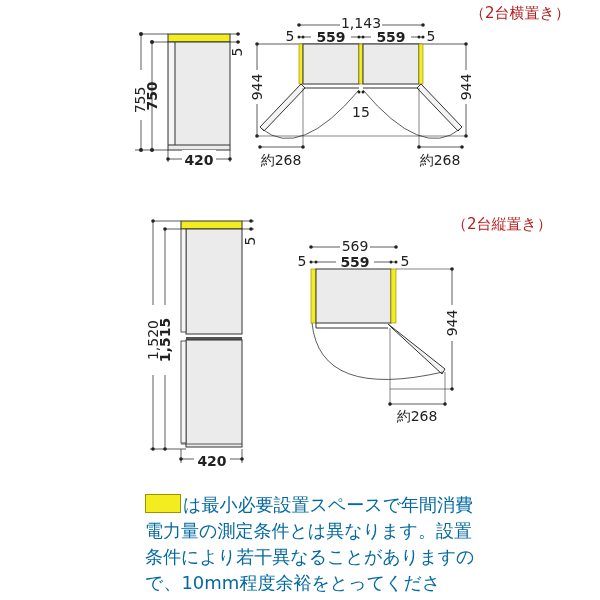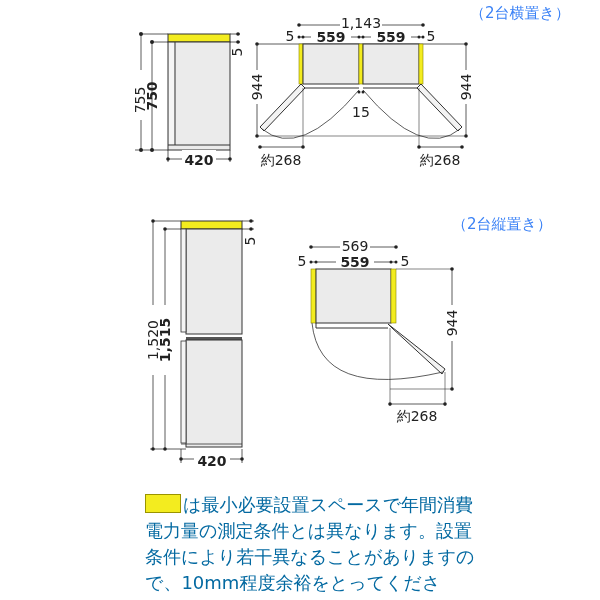--- a/index.html
+++ b/index.html
@@ -1,20 +1,20 @@
 <!DOCTYPE html>
 <html><head>
 <meta charset="utf-8">
 <style>
   html, body { margin:0; padding:0; background:#ffffff; }
   body { width:600px; height:600px; position:relative; overflow:hidden; font-family:"DejaVu Sans", sans-serif; }
   svg { position:absolute; left:0; top:0; }
   .lbl { font-family:"DejaVu Sans", sans-serif; font-size:14px; fill:#222; }
   .lblb { font-family:"DejaVu Sans", sans-serif; font-size:14px; font-weight:bold; fill:#222; }
-  .title { position:absolute; font-size:15px; color:#3b82f6; white-space:nowrap; }
+  .title { position:absolute; font-size:15px; color:#b91c1c; white-space:nowrap; }
   .note { position:absolute; left:145px; top:492px; width:330px; font-size:18px; line-height:26px; color:#0369a1; }
   .swatch { display:inline-block; width:34px; height:17px; background:#f3ec1f; border:1px solid #9a9400; vertical-align:-2px; margin-right:2px; }
 </style>
 </head>
 <body>
 
 <svg width="600" height="600" viewBox="0 0 600 600">
 
   <g>
 

